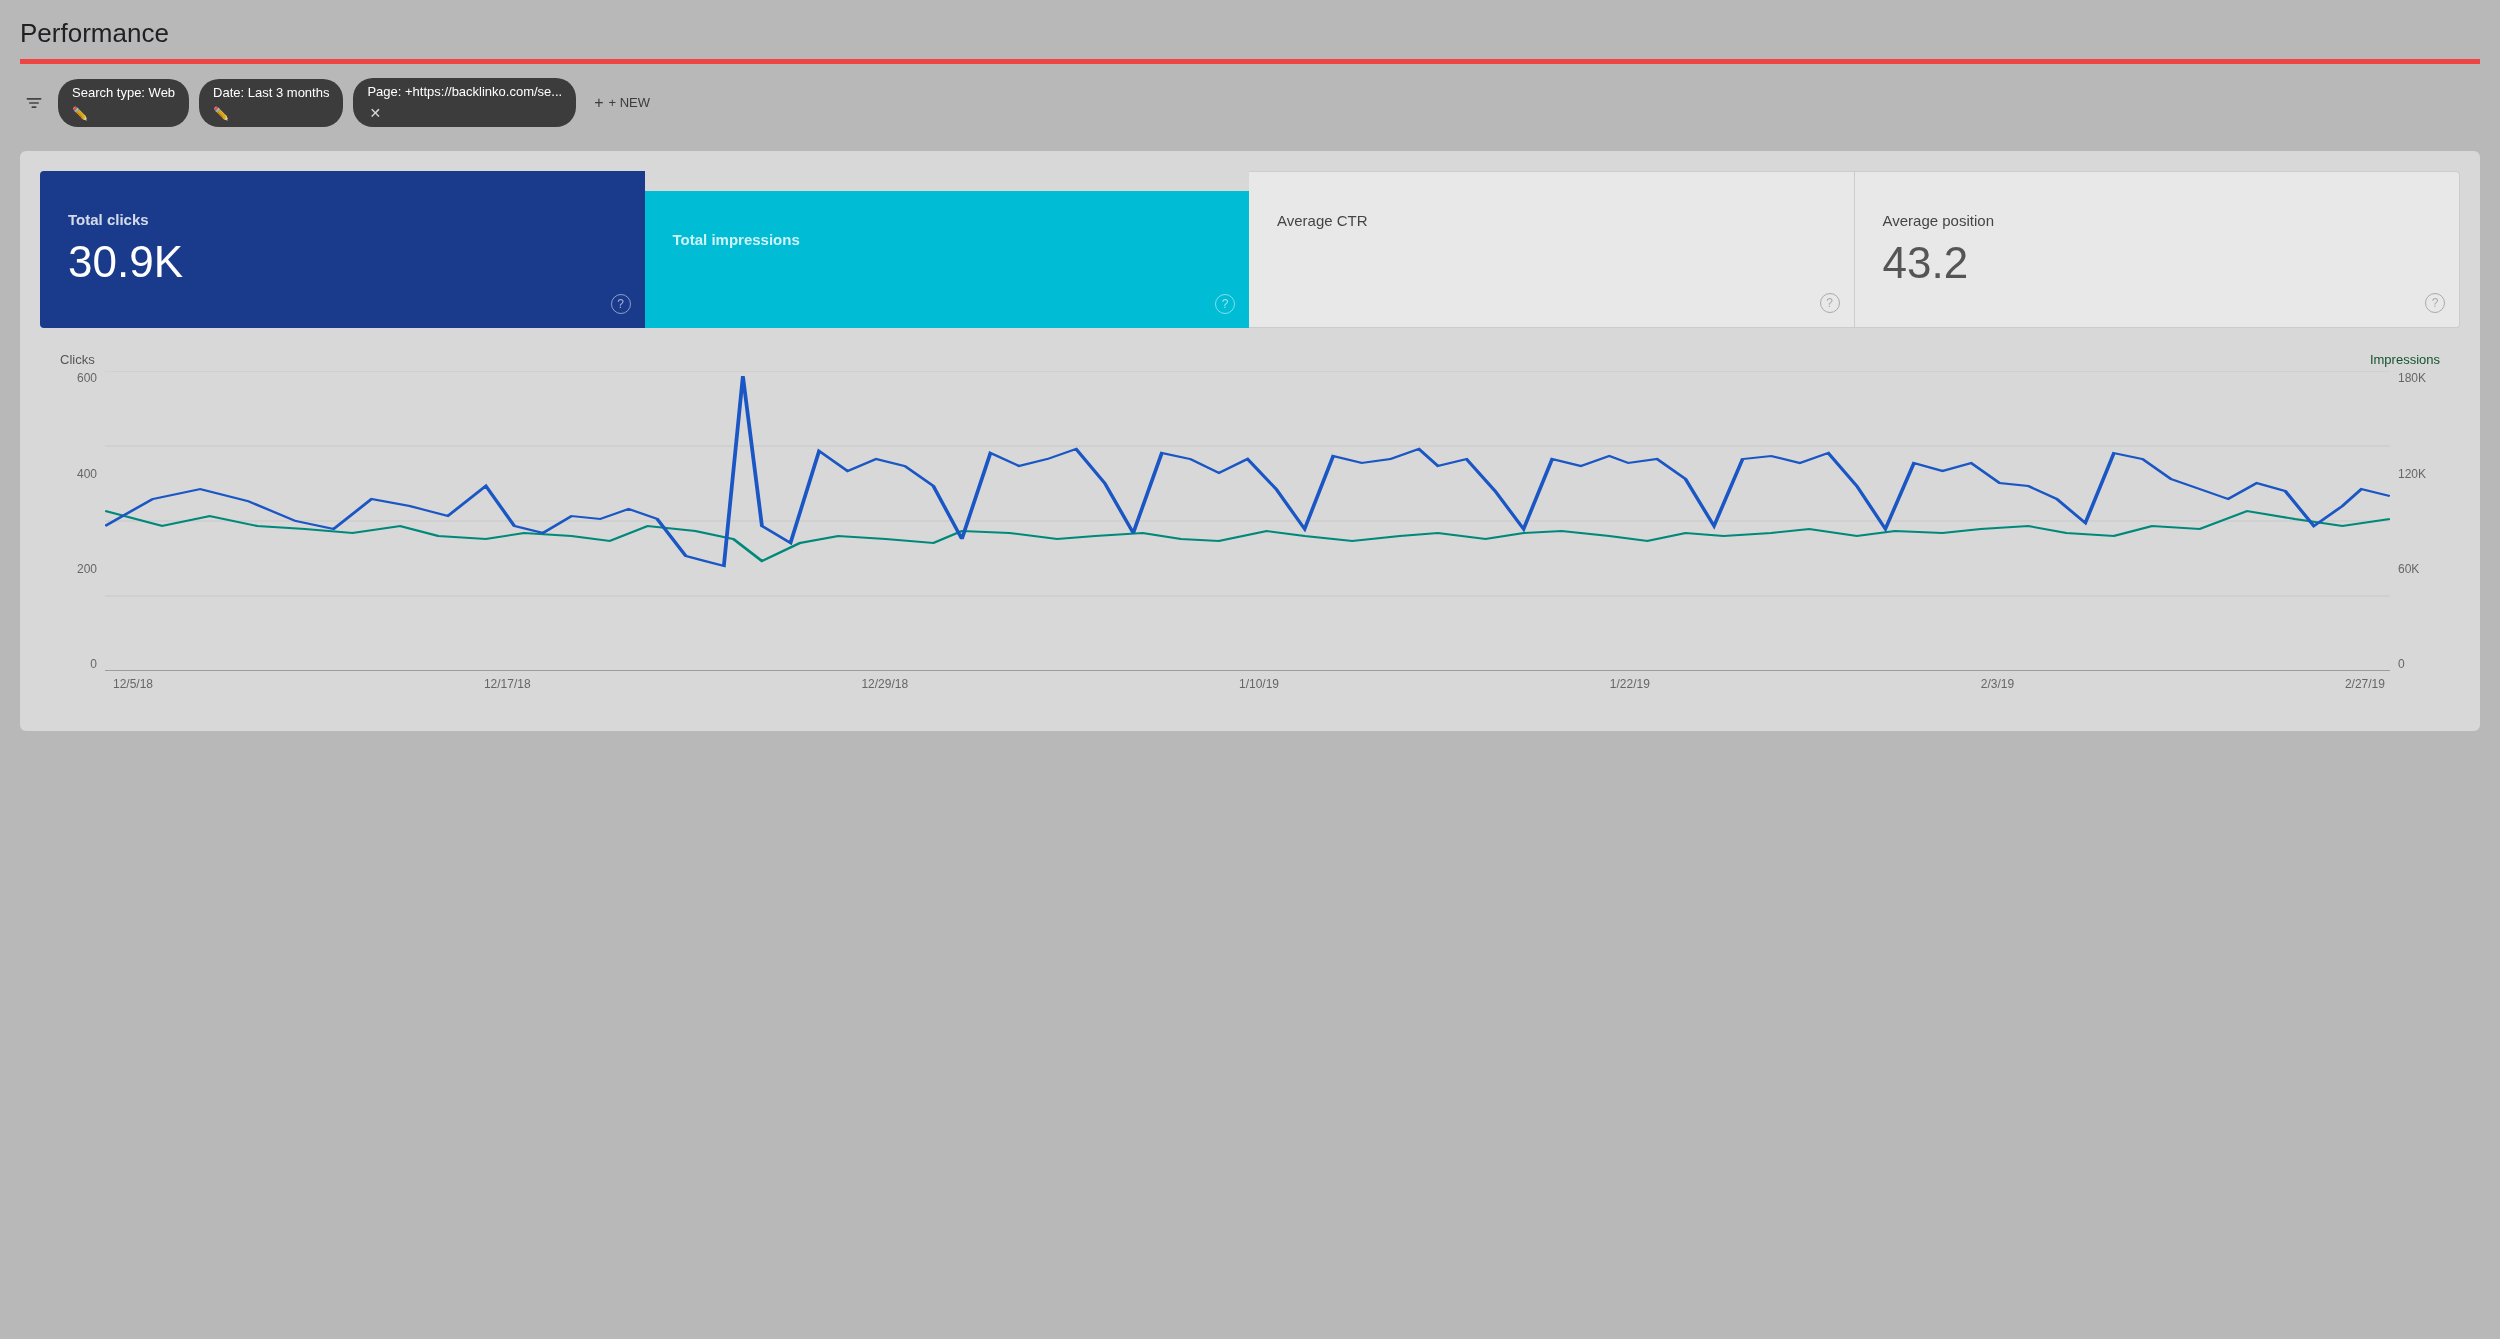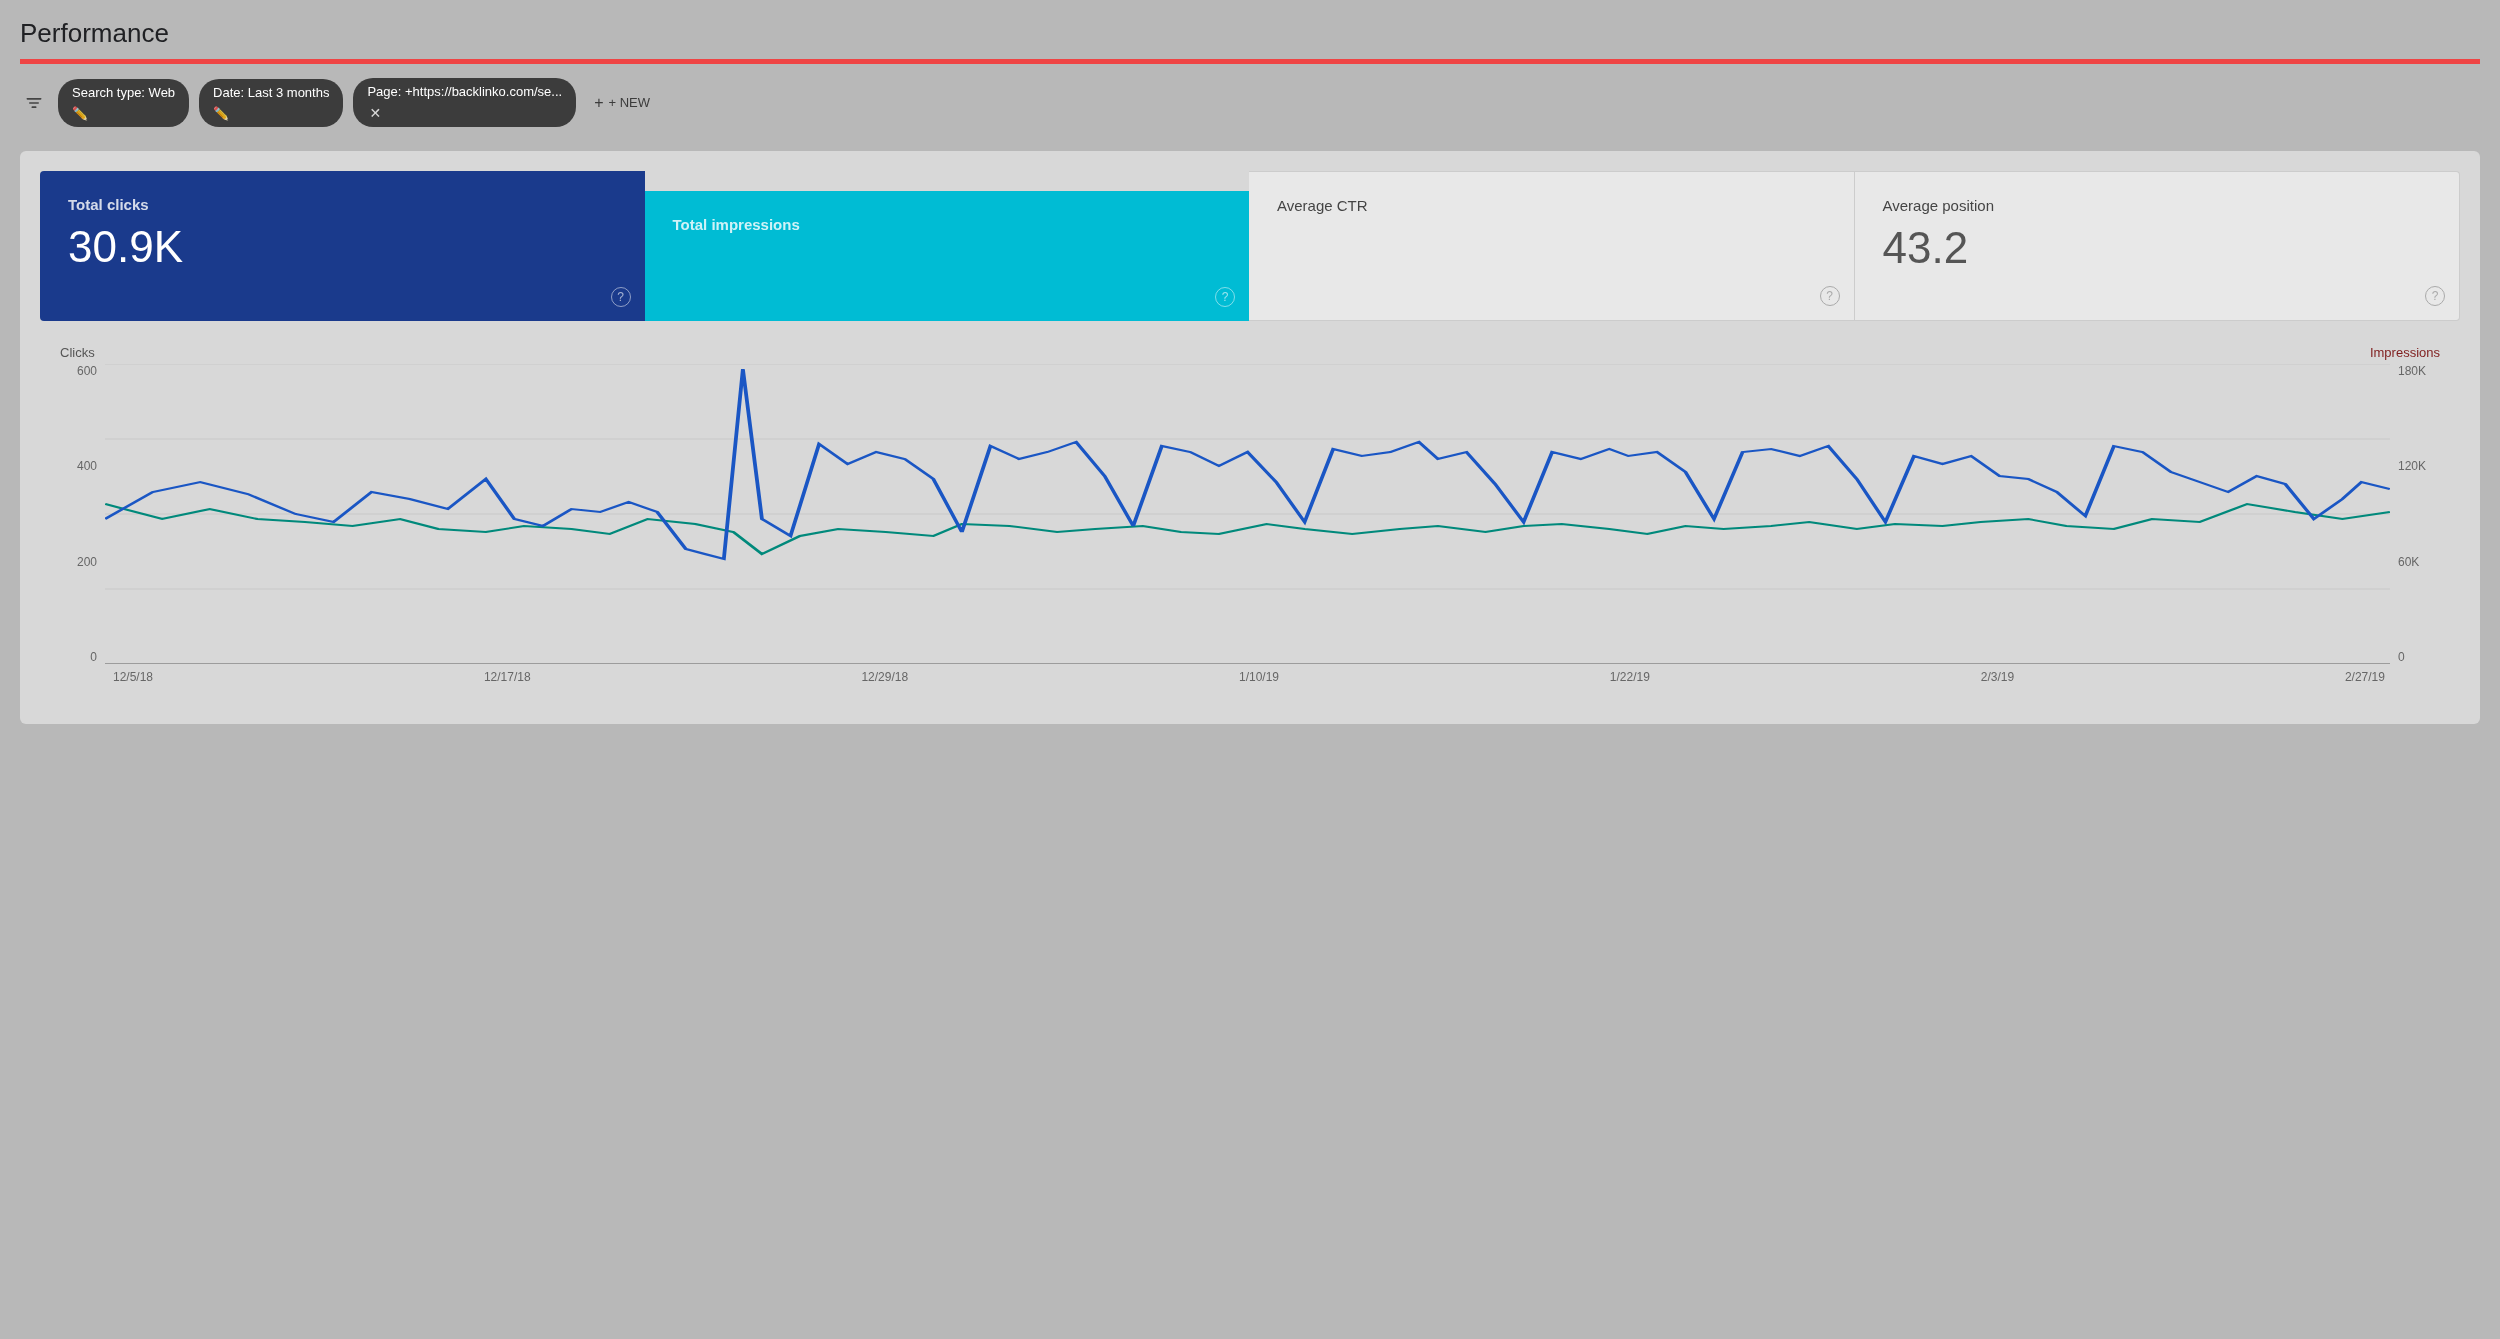--- a/index.html
+++ b/index.html
@@ -95,21 +95,21 @@
 
     
     .metrics-row {
       display: flex;
       gap: 0;
       margin-bottom: 0;
     }
 
     .metric-card {
       flex: 1;
-      padding: 25px 28px;
+      padding: 40px 28px;
       position: relative;
       min-height: 130px;
       display: flex;
       flex-direction: column;
       justify-content: flex-start;
     }
 
     .metric-card.total-clicks {
       background: #1a3a8c;
       color: #fff;
@@ -202,21 +202,21 @@
     }
 
     .chart-axis-title {
       font-size: 13px;
       color: #555;
       margin-bottom: 4px;
     }
 
     .chart-axis-title-right {
       font-size: 13px;
-      color: #7f1d1d;
+      color: #14532d;
       margin-bottom: 4px;
       text-align: right;
     }
 
     .y-label {
       font-size: 12px;
       color: #666;
       height: 56px;
       display: flex;
       align-items: flex-start;

